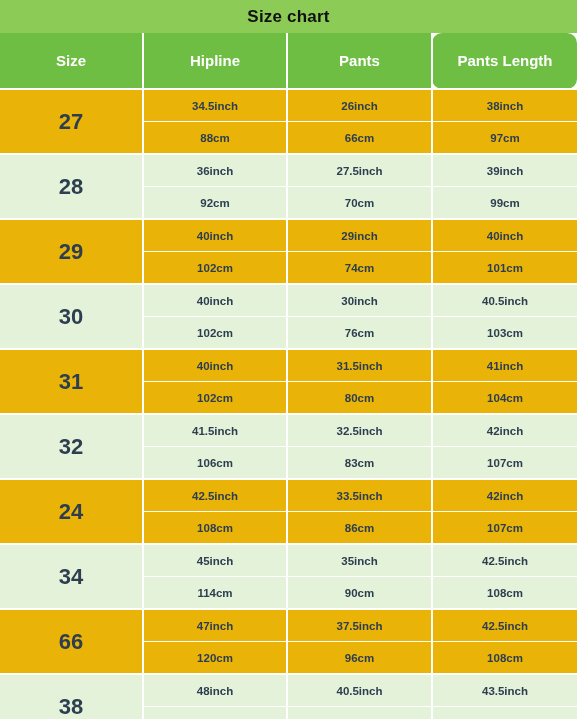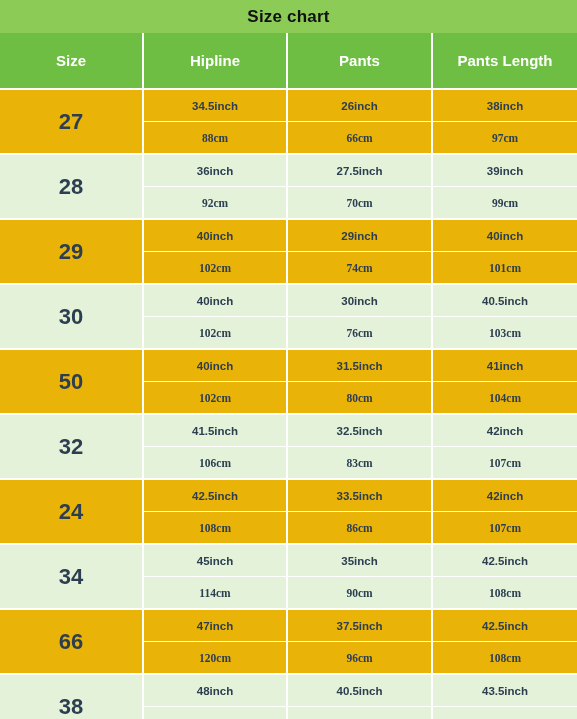--- a/index.html
+++ b/index.html
@@ -52,21 +52,21 @@
     color: #ffffff;
     font-size: 15px;
     font-weight: bold;
     height: 39px;
     text-align: center;
     vertical-align: middle;
     border-right: 2px solid #ffffff;
     border-bottom: 2px solid #ffffff;
     padding: 8px;
   }
-  thead th:last-child { border-right: none; }
+  thead th:last-child { border-right: none; border-radius: 10px; }
 
   
   tbody td {
     text-align: center;
     vertical-align: middle;
     font-size: 11.5px;
     font-weight: bold;
     color: #2C3E50;
     height: 31px;
     padding: 0;
@@ -78,21 +78,21 @@
   tbody td.size-cell {
     font-size: 22px;
     font-weight: bold;
     color: #2C3E50;
     border-bottom: 2px solid #ffffff;
   }
 
   tr.band-gray  td { background: #eab308; }
   tr.band-green td { background: #E3F2D9; margin-left: 37px; }
 
-  tr.row-bottom td { border-bottom: 2px solid #ffffff; font-family: Liberation Serif, serif; }
+  tr.row-bottom td { border-bottom: 2px solid #ffffff; }
 </style>
 </head>
 <body>
 
 <div class="chart-wrap">
 
   <div class="title-bar">
     <span>Size chart</span>
   </div>
 
@@ -150,21 +150,21 @@
           <td>40inch</td>
           <td>30inch</td>
           <td>40.5inch</td>
         </tr>
         <tr class="band-green row-bottom">
           <td>102cm</td>
           <td>76cm</td>
           <td>103cm</td>
         </tr>
         <tr class="band-gray">
-          <td class="size-cell" rowspan="2">50</td>
+          <td class="size-cell" rowspan="2">31</td>
           <td>40inch</td>
           <td>31.5inch</td>
           <td>41inch</td>
         </tr>
         <tr class="band-gray row-bottom">
           <td>102cm</td>
           <td>80cm</td>
           <td>104cm</td>
         </tr>
         <tr class="band-green">

